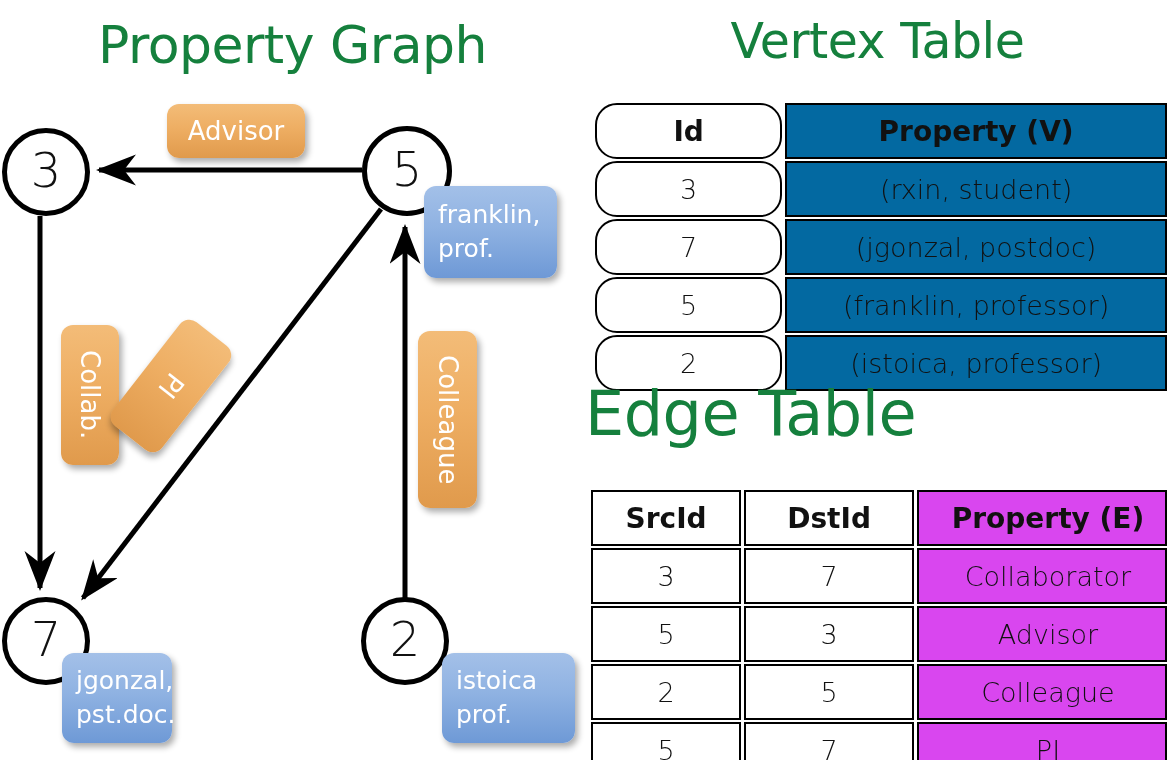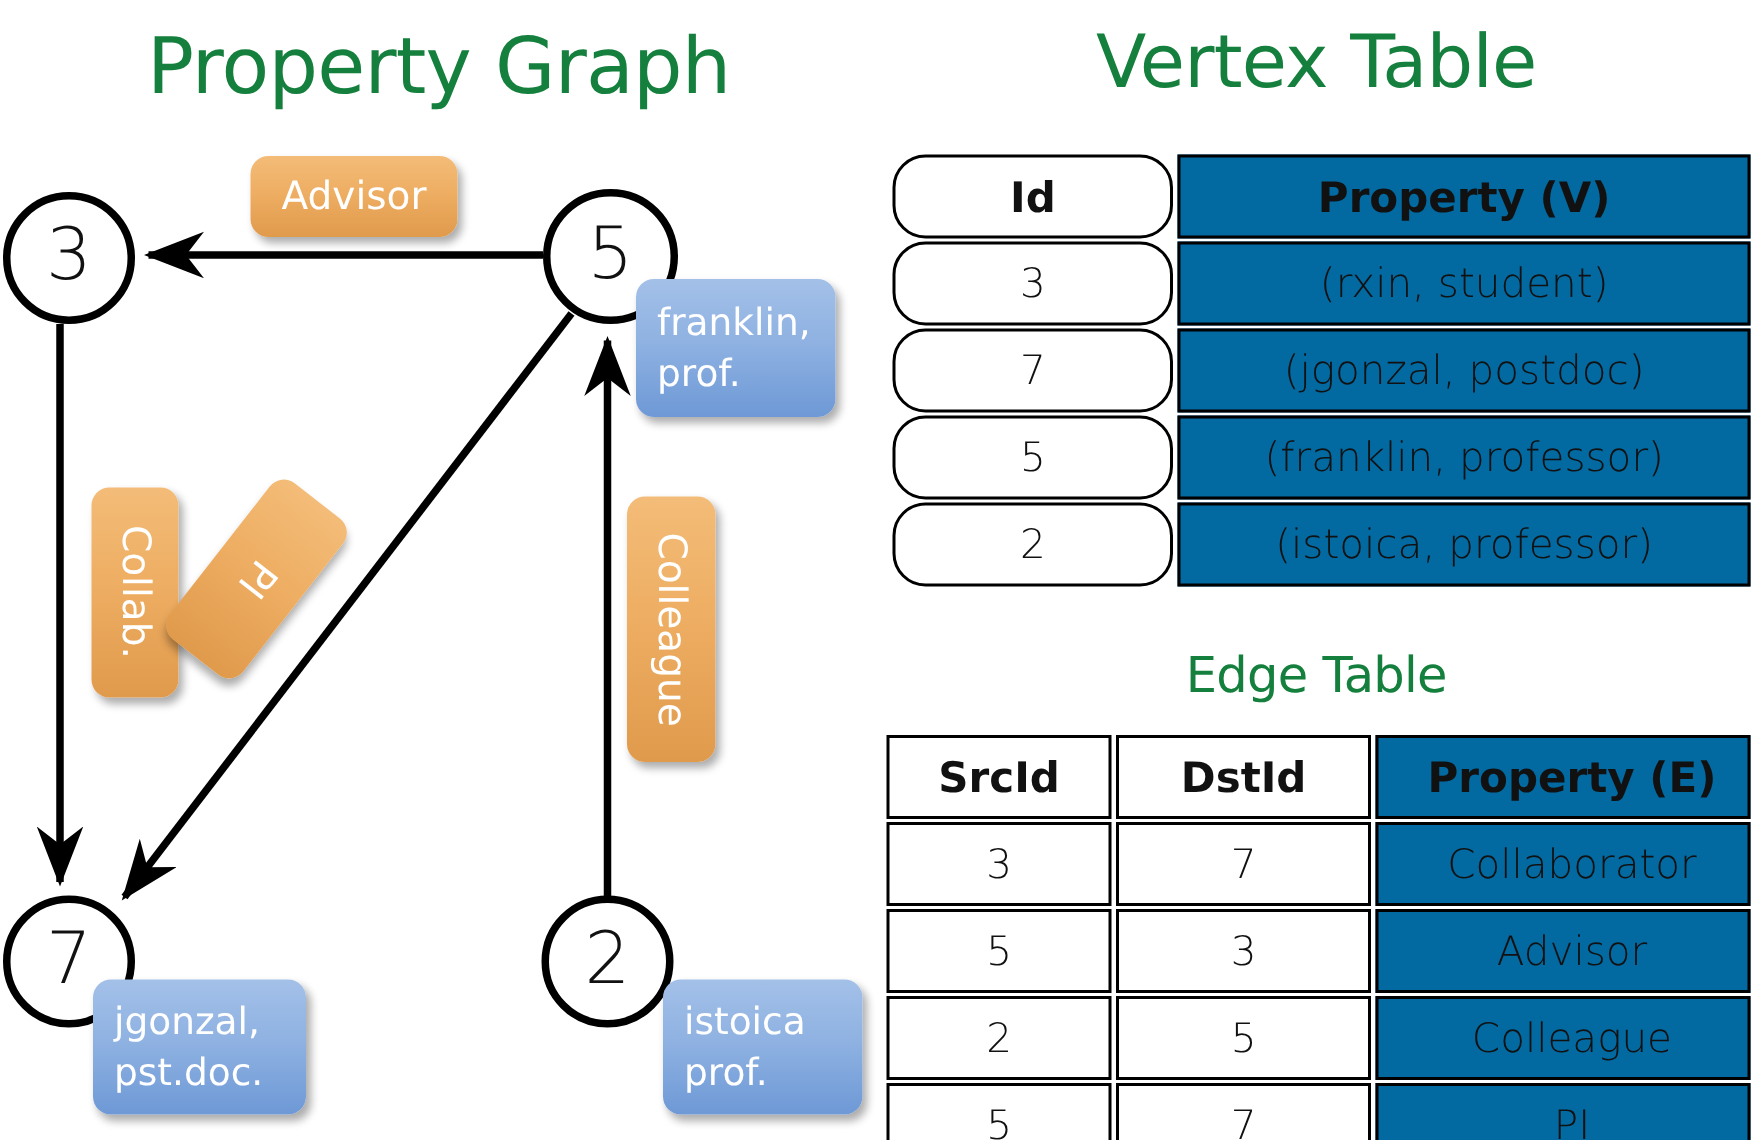--- a/index.html
+++ b/index.html
@@ -31,23 +31,22 @@
     font-size: 52px;
     line-height: 62px;
   }
   #title-vertex-table {
     left: 585px; top: 12px; width: 585px;
     text-align: center;
     font-size: 49px;
     line-height: 60px;
   }
   #title-edge-table {
-    left: 585px; top: 420px; width: 585px;
-    text-align: center;
-    font-size: 33px;
+    left: 585px; top: 384px; width: 585px;
+    font-size: 62px;
     line-height: 60px;
   }
 
   
   #graph-panel {
     position: absolute;
     left: 0; top: 0;
     width: 585px; height: 760px;
   }
   #graph-edges {
@@ -101,21 +100,21 @@
     font-size: 26px;
     justify-content: center;
   }
   .callout.orange.vert {
     writing-mode: vertical-rl;
     text-orientation: mixed;
   }
 
   #box-rxin      { left: 62px;  top: 185px; width: 138px; height: 90px; }
   #box-franklin  { left: 424px; top: 186px; width: 133px; height: 92px; }
-  #box-jgonzal   { left: 62px;  top: 653px; width: 142px; height: 90px; }
+  #box-jgonzal   { left: 62px;  top: 653px; width: 110px; height: 90px; }
   #box-istoica   { left: 424px; top: 653px; width: 133px; height: 90px; margin-left: 18px; }
 
   #box-advisor   { left: 167px; top: 104px; width: 138px; height: 54px; }
   #box-collab    { left: 61px;  top: 325px; width: 58px;  height: 140px; }
   #box-colleague { left: 418px; top: 331px; width: 59px;  height: 177px; }
 
   #box-pi {
     left: 140px; top: 320px; width: 62px; height: 132px;
     transform: rotate(38deg);
     transform-origin: center center;
@@ -142,21 +141,21 @@
 
   #vertex-table { left: 592px; top: 101px; }
   #vertex-table th, #vertex-table td { height: 52px; }
   #vertex-table .col-id   { width: 184px; border-radius: 22px; }
   #vertex-table .col-prop { width: 379px; background: #0369a1; }
 
   #edge-table { left: 588px; top: 488px; }
   #edge-table th, #edge-table td { height: 52px; margin-top: 24px; }
   #edge-table .col-src  { width: 152px; }
   #edge-table .col-dst  { width: 173px; }
-  #edge-table .col-prop { width: 240px; background: #0369a1; padding-left: 12px; }
+  #edge-table .col-prop { width: 240px; background: #d946ef; padding-left: 12px; }
 </style>
 </head>
 <body>
 
 <div id="graph-panel">
 
   <div class="title" id="title-property-graph">Property Graph</div>
 
   <svg id="graph-edges" viewBox="0 0 585 760">
     <defs>

